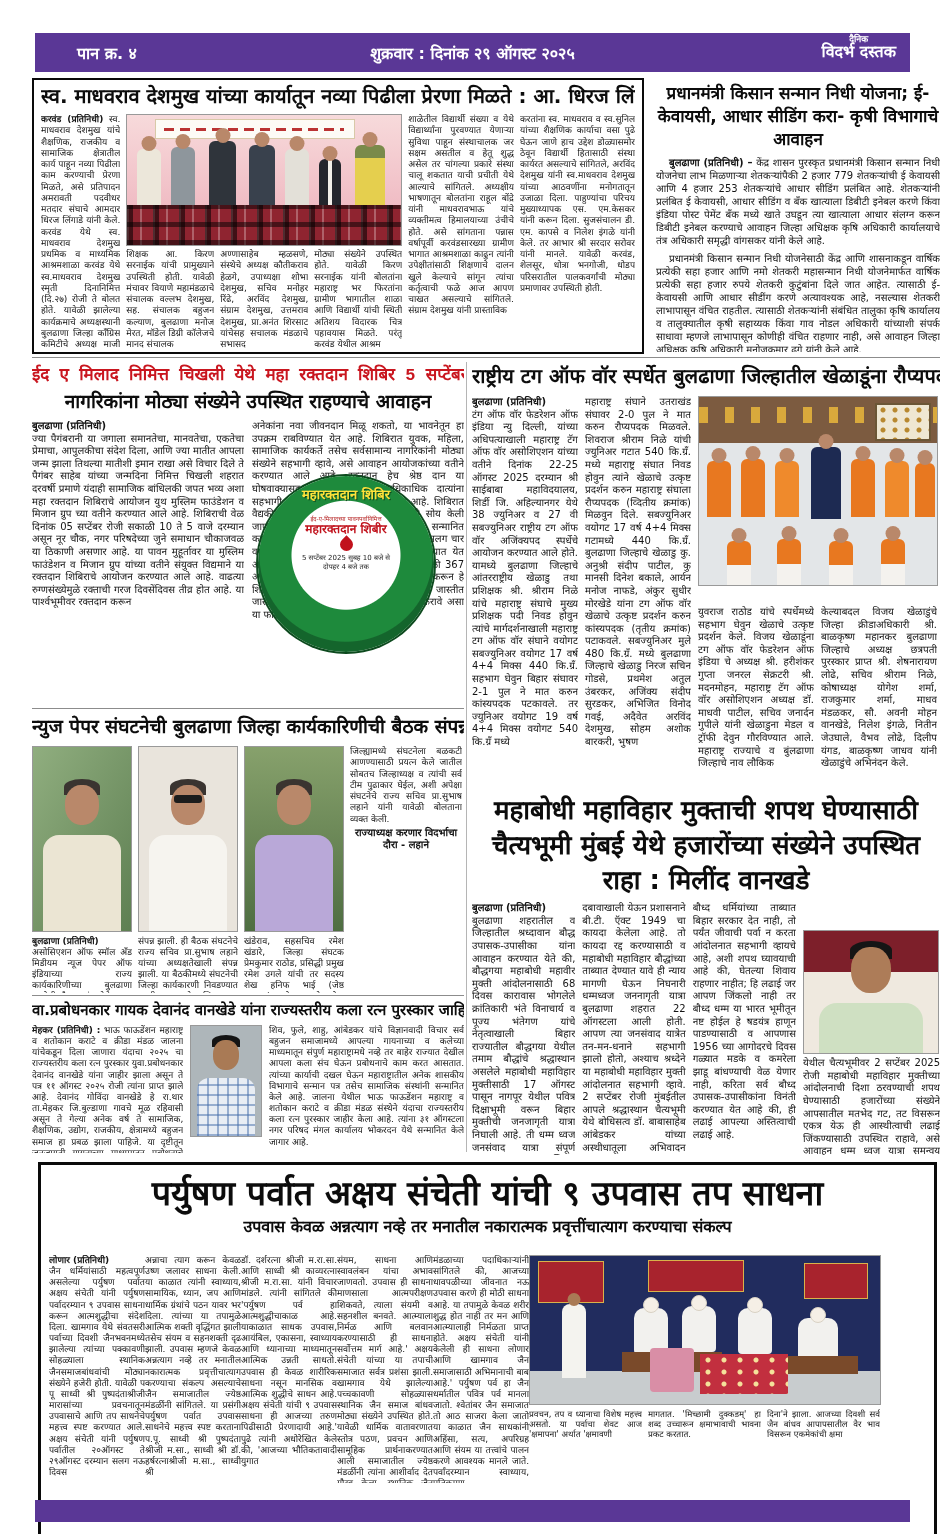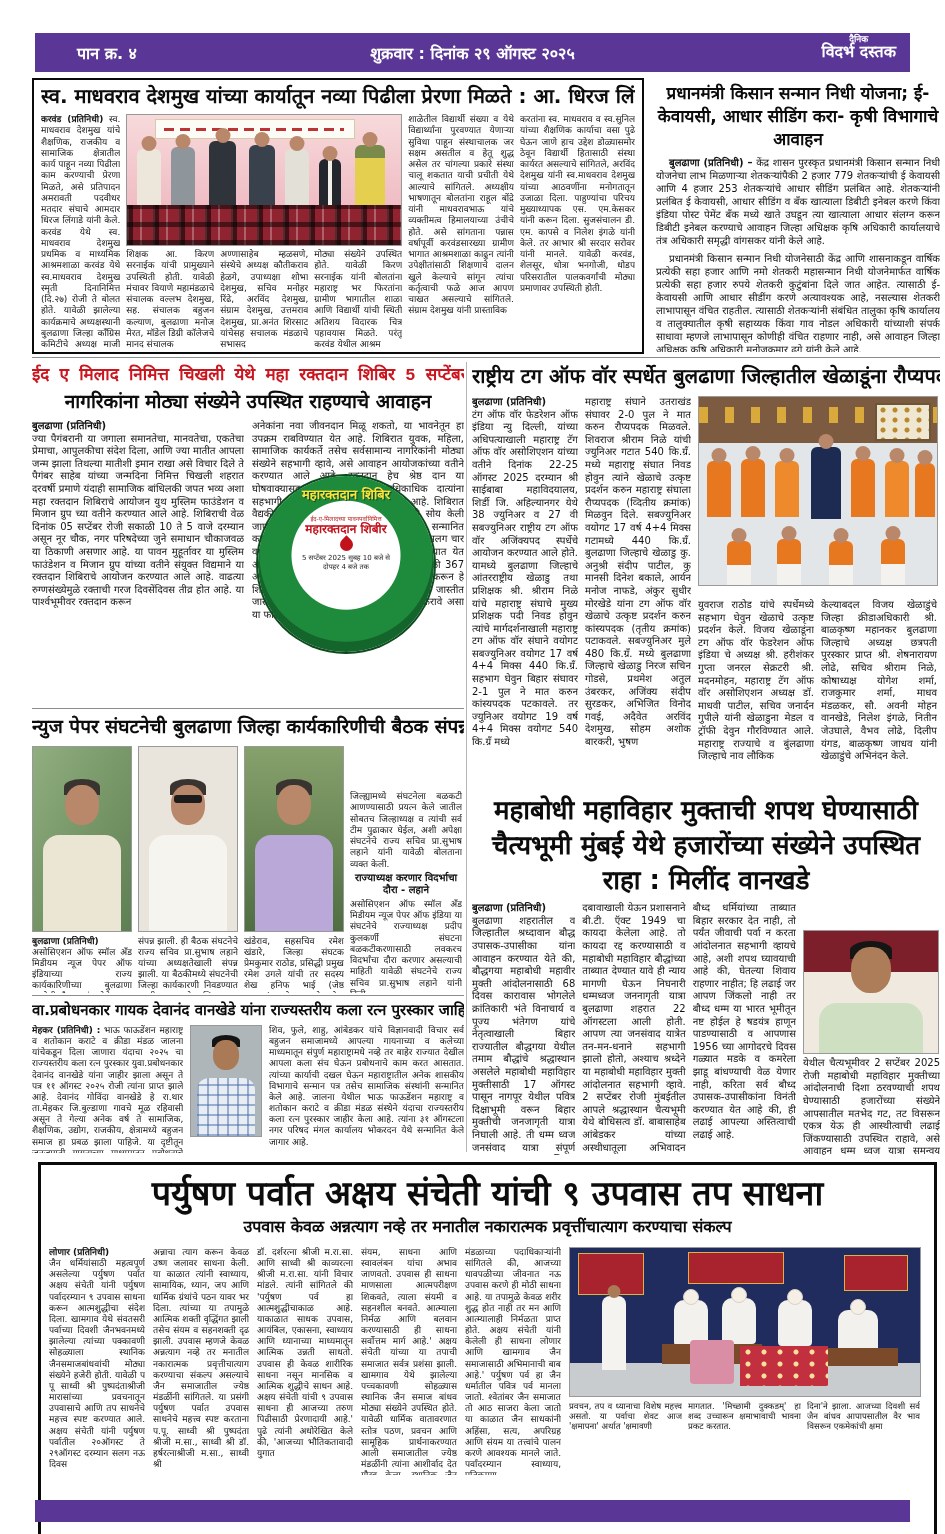--- a/index.html
+++ b/index.html
@@ -50,49 +50,49 @@
 .rl-title{font-size:12px;font-weight:700;color:#c1121c;line-height:1.1;}
 .rl-date{font-size:7px;color:#222;width:96px;margin:2px auto 0;}
 .rl-drop{width:13px;height:13px;background:#c1121c;border-radius:0 50% 50% 50%;transform:rotate(45deg);margin:2px auto 0;}
 .rl-ring-bottom{color:#fff;font-size:8px;font-weight:700;margin-top:4px;}
 
 .a4{position:absolute;left:472px;top:362px;width:468px;height:426px;overflow:hidden;}
 .a4 .hl{font-size:20px;height:30px;}
 .a4c{display:flex;gap:7px;margin-top:4px;}
 .a4c .c1,.a4c .c2{width:106px;height:388px;font-size:10px;line-height:1.26;}
 .a4-right{width:240px;}
-.a4-bcols{display:flex;gap:7px;margin-top:13px;}
+.a4-bcols{display:flex;gap:7px;margin-top:20px;}
 .a4-bcols .col{width:116px;height:186px;font-size:10px;line-height:1.26;}
 
 .a5{position:absolute;left:32px;top:713px;width:432px;height:280px;overflow:hidden;}
 .a5 .hl{font-size:19px;height:29px;}
 .a5c{display:flex;gap:6px;margin-top:4px;}
 .a5-photos{display:flex;gap:6px;}
 .a5-bcols{display:flex;gap:6px;margin-top:4px;}
 .a5-bcols .col{width:100px;height:62px;font-size:9px;line-height:1.22;}
-.a5-r{width:112px;height:246px;font-size:9px;line-height:1.25;margin-top:45px;}
+.a5-r{width:112px;height:246px;font-size:9px;line-height:1.25;}
 .a5-sub{font-weight:700;text-align:center;font-size:10px;margin:2px 0;}
 
 .a6{position:absolute;left:472px;top:793px;width:468px;height:362px;overflow:hidden;}
 .a6 .hl{font-size:26px;line-height:1.35;}
 .a6c{display:flex;gap:7px;margin-top:4px;}
 .a6c .col{width:104px;height:302px;font-size:10px;line-height:1.26;}
 .a6-right{width:138px;margin-top:28px;}
 .a6-right .cap{height:175px;font-size:10px;line-height:1.26;overflow:hidden;margin-top:3px;}
 
 .a7{position:absolute;left:32px;top:999px;width:432px;height:158px;overflow:hidden;}
 .a7 .hl{font-size:15px;height:23px;}
 .a7c{display:flex;gap:7px;margin-top:3px;}
 .a7c .c1{width:152px;height:128px;font-size:9px;line-height:1.24;}
 .a7c .c2{width:196px;height:128px;font-size:9px;line-height:1.24;}
 
 .a8{position:absolute;left:38px;top:1162px;width:899px;height:380px;border:3px solid #0a0a0a;padding:4px 8px;overflow:hidden;}
 .a8 .hl.l1{font-size:34px;height:46px;}
 .a8 .hl.l2{font-size:16px;height:30px;}
-.a8c{display:flex;gap:8px;margin-top:2px;}
+.a8c{display:flex;margin-top:10px;}
 .a8c .col{width:96px;height:228px;font-size:9px;line-height:1.24;}
 .a8-right{width:352px;}
 .a8-caps{display:flex;gap:6px;margin-top:4px;}
 .a8-caps .col{width:113px;height:56px;font-size:8.5px;line-height:1.2;}
 
 .ph{position:relative;overflow:hidden;border:1px solid #999;}
 .fg{position:absolute;border-radius:6px 6px 0 0;}
 .fg::before{content:'';position:absolute;top:-13px;left:50%;transform:translateX(-50%);width:15px;height:15px;border-radius:50%;background:#b9886a;}
 
 .ph-stage{width:276px;height:132px;background:linear-gradient(#f7dadb,#f0bcc4 70%,#e8aab4);}
@@ -275,21 +275,20 @@
             <span class="b">बुलढाणा (प्रतिनिधी)</span><br>
             <span>असोसिएशन ऑफ स्मॉल अँड मिडीयम न्यूज पेपर ऑफ इंडियाच्या राज्य कार्यकारिणीच्या बुलढाणा शाखेची बैठक संघटनेचे राज्य अध्यक्ष प्रदीप कुलकर्णी यांच्या मार्गदर्शनानुसार बुलढाणा येथील शासकीय विश्रामगृहावर</span>
           </div>
           <div class="col j">संपन्न झाली. ही बैठक संघटनेचे राज्य सचिव प्रा.सुभाष लहाने यांच्या अध्यक्षतेखाली संपन्न झाली. या बैठकीमध्ये संघटनेची जिल्हा कार्यकारणी निवडण्यात आली. यामध्ये जिल्हाध्यक्ष शौकत शाह, कोषाध्यक्ष दिगंबर कंकाळ, जिल्हा सचिव विलास</div>
           <div class="col j">खंडेराव, सहसचिव रमेश खंडारे, जिल्हा संघटक प्रेमकुमार राठोड, प्रसिद्धी प्रमुख रमेश उगले यांची तर सदस्य शेख हनिफ भाई (जेष्ठ पत्रकार), रमेश तायडे, शेख अश्फाक शेख युसूफ यांची निवड करण्यात आली. जिल्हा कार्यकारणी निवडल्यानंतर</div>
         </div>
       </div>
       <div class="a5-r col">
         <div class="j">जिल्ह्यामध्ये संघटनेला बळकटी आणण्यासाठी प्रयत्न केले जातील सोबतच जिल्हाध्यक्ष व त्यांची सर्व टीम पुढाकार घेईल, अशी अपेक्षा संघटनेचे राज्य सचिव प्रा.सुभाष लहाने यांनी यावेळी बोलताना व्यक्त केली.</div>
         <div class="a5-sub">राज्याध्यक्ष करणार विदर्भाचा दौरा - लहाने</div>
-        <div class="j">असोसिएशन ऑफ स्मॉल अँड मिडीयम न्यूज पेपर ऑफ इंडिया या संघटनेचे राज्याध्यक्ष प्रदीप कुलकर्णी संघटना बळकटीकरणासाठी लवकरच विदर्भांचा दौरा करणार असल्याची माहिती यावेळी संघटनेचे राज्य सचिव प्रा.सुभाष लहाने यांनी दिली.</div>
       </div>
     </div>
   </div>
 
   <div class="hr" style="left:32px;top:995px;width:432px;"></div>
 
   <div class="a7">
     <div class="hl now">वा.प्रबोधनकार गायक देवानंद वानखेडे यांना राज्यस्तरीय कला रत्न पुरस्कार जाहिर</div>
     <div class="a7c">
       <div class="c1 col j">

